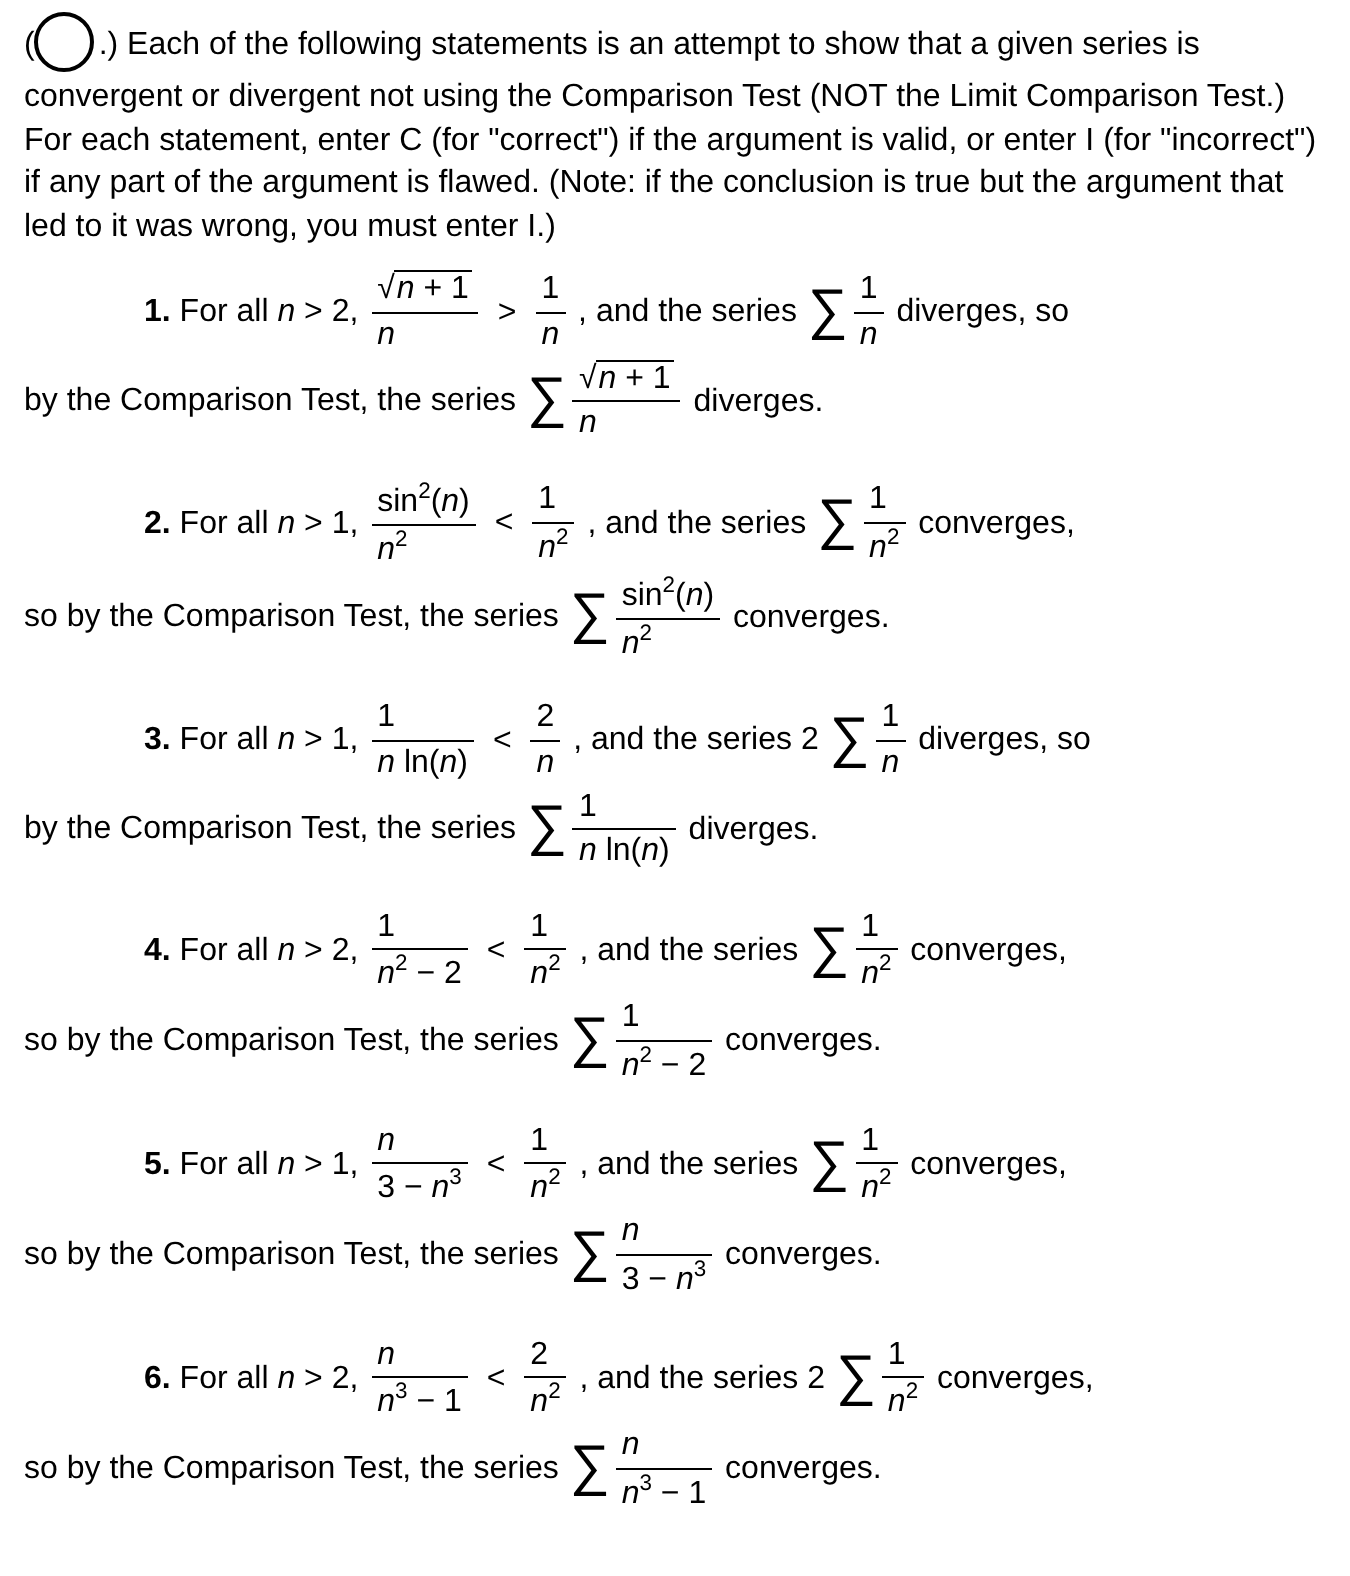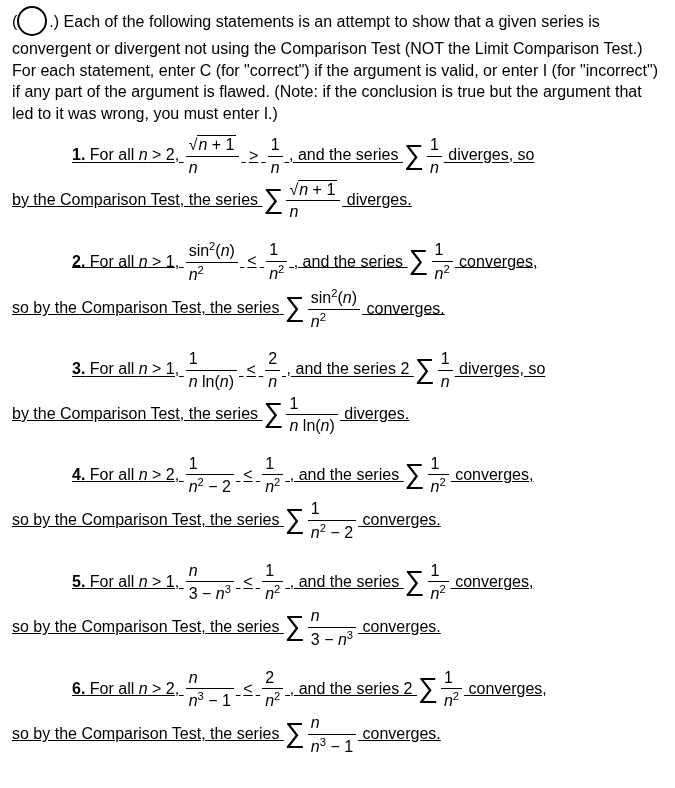--- a/index.html
+++ b/index.html
@@ -17,21 +17,21 @@
     display: inline-block;
     width: 26px; height: 26px;
     border: 2px solid #000;
     border-radius: 50%;
     vertical-align: middle;
     margin-right: 2px;
     position: relative;
     top: -2px;
   }
   .statements { padding-left: 60px; }
-  .stmt { margin: 10px 0 16px 0; text-align: left; text-decoration: underline; }
+  .stmt { margin: 10px 0 16px 0; text-align: left; }
   .num { font-weight: bold; }
   .frac {
     display: inline-block;
     vertical-align: middle;
     text-align: left;
     margin: 0 2px;
   }
   .frac .top { display: block; border-bottom: 1.5px solid #000; padding: 0 3px; }
   .frac .bot { display: block; padding: 0 3px; }
   .sigma {

